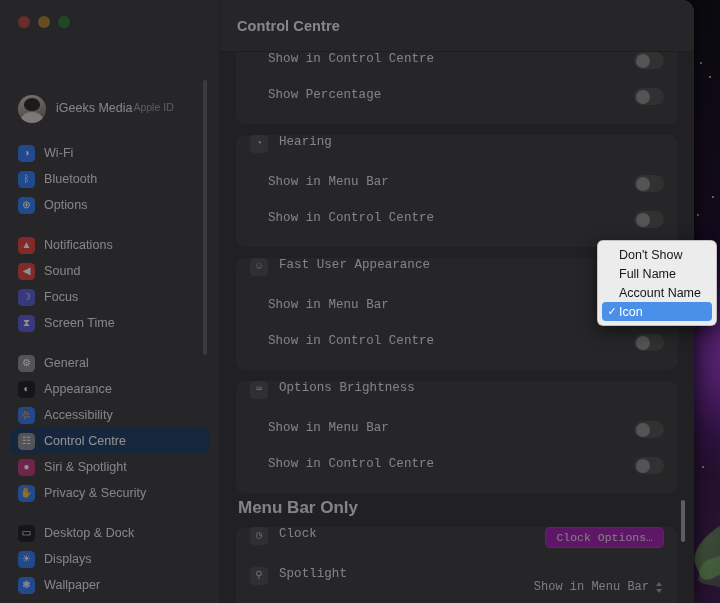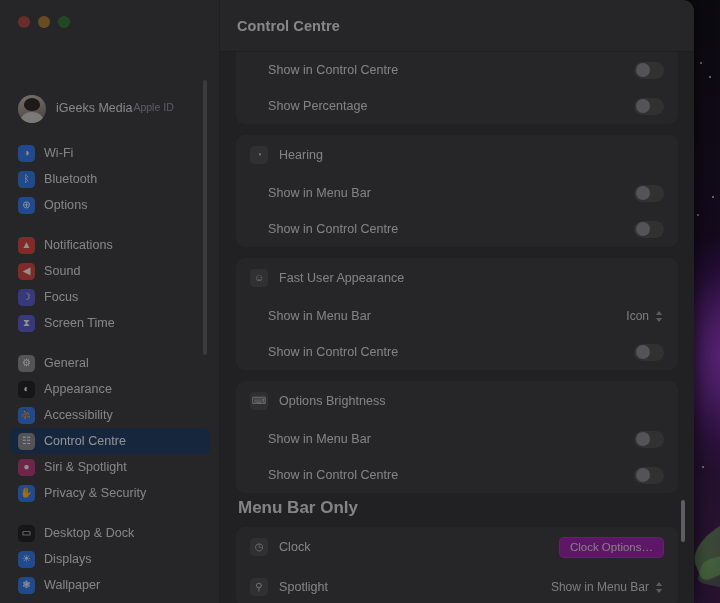--- a/index.html
+++ b/index.html
@@ -215,24 +215,25 @@
 
   .card {
     margin: 0 16px;
     background: #3a3a3c;
     border-radius: 9px;
   }
   .card + .card { margin-top: 11px; }
   .card.flush-top { border-top-left-radius: 0; border-top-right-radius: 0; }
 
   .row {
-    display: flex; align-items: center;
+    display: flex; 
     height: 36px;
     padding: 0 14px;
     position: relative;
+    font-family: Liberation Mono, monospace;
   }
   .row.header-row { height: 40px; }
   .row + .row::before {
     content: "";
     position: absolute;
     left: 14px; right: 0; top: 0;
     height: 1px;
     background: rgba(255,255,255,.0);
   }
   .row-indent { padding-left: 32px; }
@@ -583,14 +584,29 @@
             </div>
           </div>
         </div>
     </div>
 
     <div id="dim-veil"></div>
   </div>
 
   <div id="main-scrollbar"></div>
 
+  <div id="popup-menu">
+      <div class="menu-item">
+        <span class="menu-text">Don't Show</span>
+      </div>
+      <div class="menu-item">
+        <span class="menu-text">Full Name</span>
+      </div>
+      <div class="menu-item">
+        <span class="menu-text">Account Name</span>
+      </div>
+      <div class="menu-item selected">
+        <span class="menu-check">✓</span>
+        <span class="menu-text">Icon</span>
+      </div>
+    </div>
 
 </div>
 
 </body></html>

